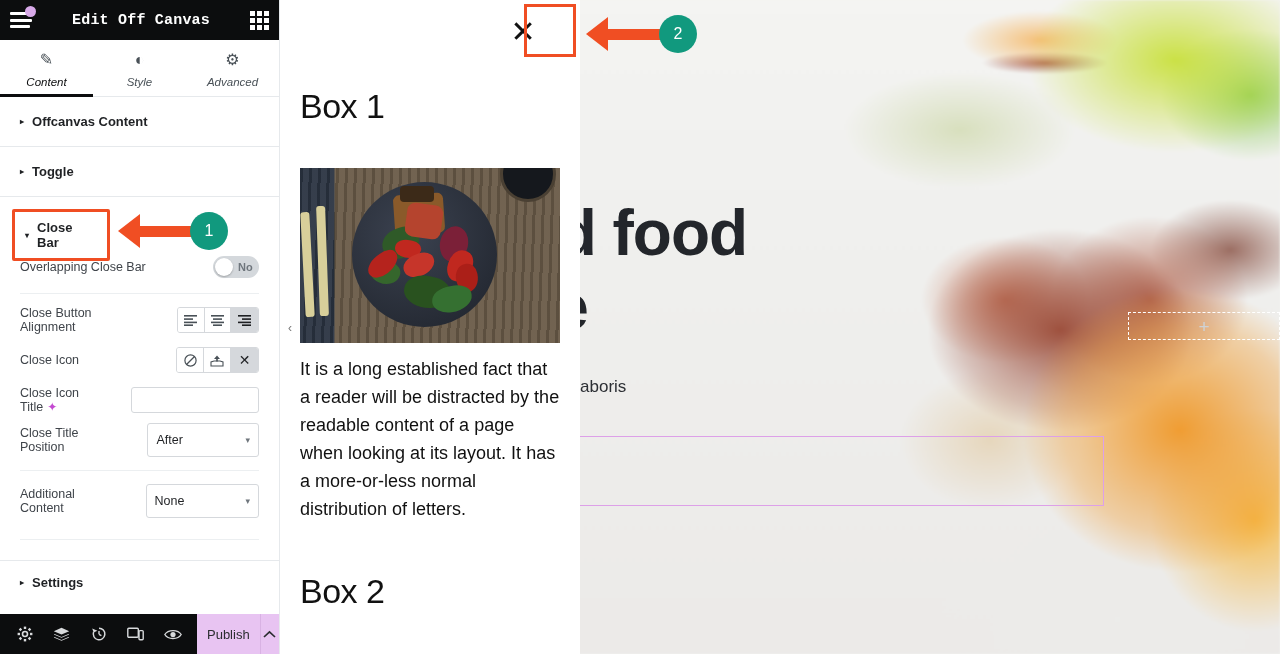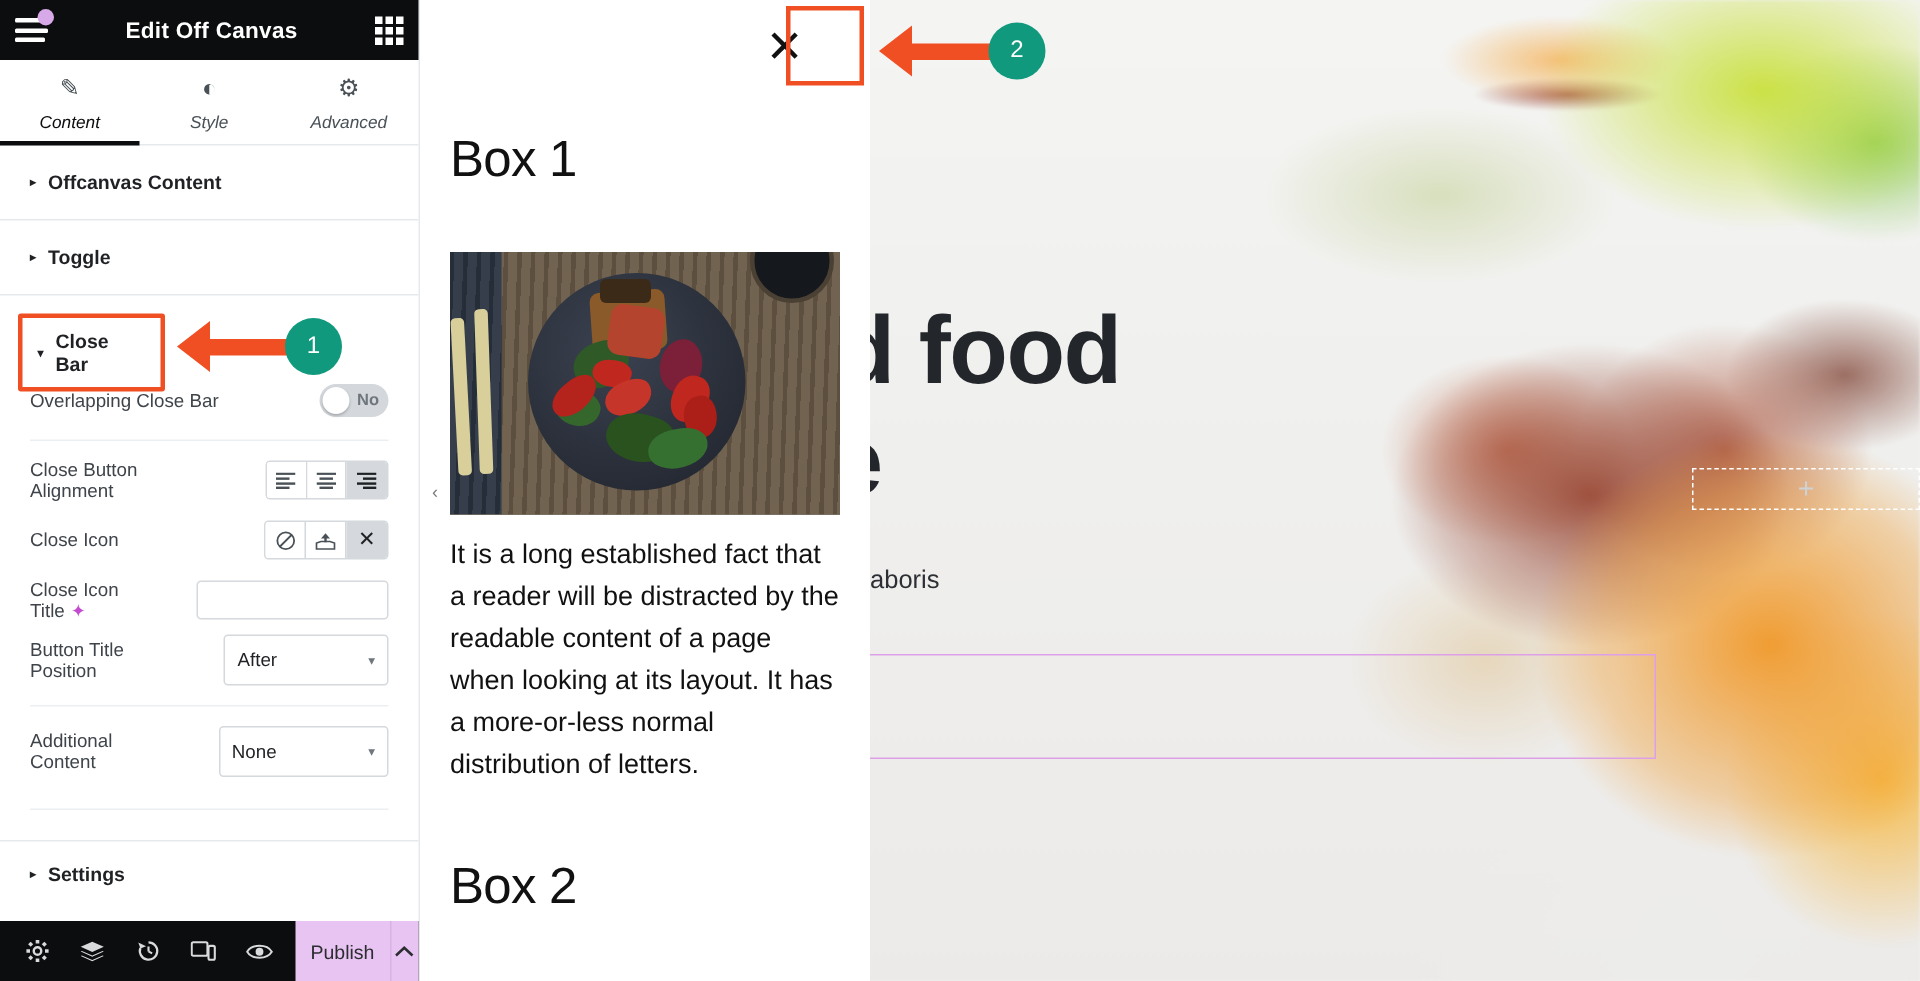--- a/index.html
+++ b/index.html
@@ -133,21 +133,21 @@
 
   
   #panel {
     position:absolute; left:0; top:0; width:280px; height:654px;
     background:#ffffff; border-right:1px solid #e6e9ec;
     display:flex; flex-direction:column;
   }
   .p-header {
     height:40px; background:#0c0d0e; color:#fff;
     display:flex; align-items:center; justify-content:space-between;
-    padding:0 10px; flex:0 0 auto; position:relative;
+    padding:0 10px; flex:0 0 auto; position:relative;font-family:Liberation Mono, monospace;
   }
   .burger { width:22px; height:16px; display:flex; flex-direction:column; justify-content:space-between; cursor:pointer;}
   .burger i{ display:block; height:3px; background:#fff; border-radius:1px;}
   .burger i:nth-child(1){width:20px;}
   .burger i:nth-child(2){width:22px;}
   .burger i:nth-child(3){width:20px;}
   .notif-dot{ position:absolute; left:25px; top:6px; width:11px; height:11px; border-radius:50%; background:#d8a9e8;}
   .p-title{ font-size:15px; font-weight:700; letter-spacing:.2px;}
   .grid9{ display:grid; grid-template-columns:repeat(3,5px); grid-template-rows:repeat(3,5px); gap:2px; cursor:pointer;}
   .grid9 i{ display:block; width:5px; height:5px; background:#fff;}
@@ -410,21 +410,21 @@
       </div>
 
       <div class="row">
         <span class="lbl">
           <span>Close Icon Title</span><span class="sparkle">✦</span>
         </span>
         <input class="tinput" type="text" value="" placeholder="" style="">
       </div>
 
       <div class="row">
-        <span class="lbl">Button Title Position</span>
+        <span class="lbl">Close Title Position</span>
         <div class="tselect">
           <span>After</span>
           <span class="chev">▾</span>
         </div>
       </div>
 
       <div class="divider" style="margin:10px 0;"></div>
 
       <div class="row">
         <span class="lbl">Additional Content</span>

